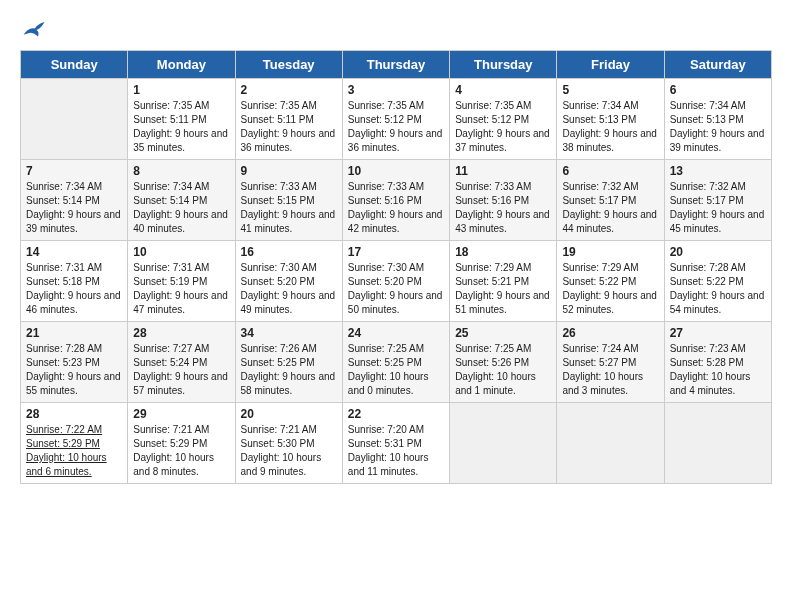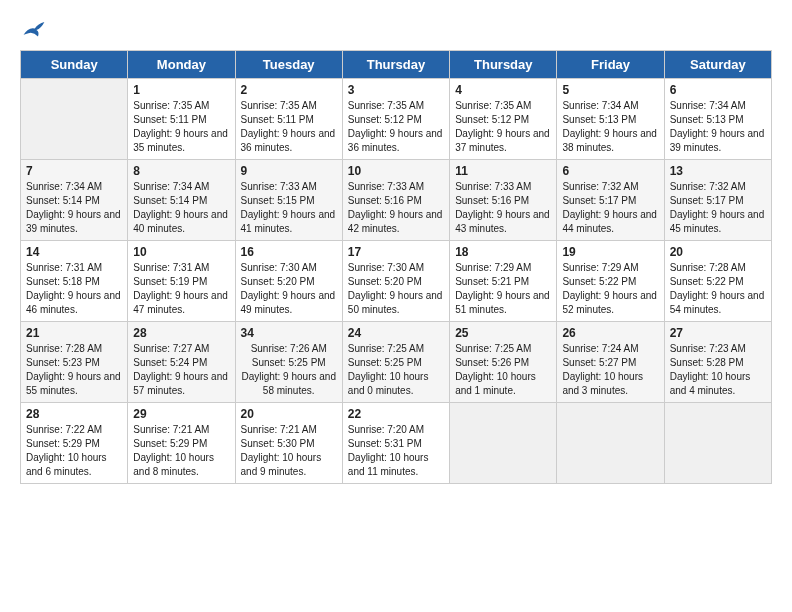--- a/index.html
+++ b/index.html
@@ -257,21 +257,21 @@
 Daylight: 9 hours and 55 minutes.</div>
         </td>
         <td>
           <span class="day-number">28</span>
           <div class="day-info" style="white-space: pre-line;">Sunrise: 7:27 AM
 Sunset: 5:24 PM
 Daylight: 9 hours and 57 minutes.</div>
         </td>
         <td>
           <span class="day-number">34</span>
-          <div class="day-info" style="white-space: pre-line; text-align: center;">Sunrise: 7:26 AM
+          <div class="day-info" style="white-space: pre-line;">Sunrise: 7:26 AM
 Sunset: 5:25 PM
 Daylight: 9 hours and 58 minutes.</div>
         </td>
         <td>
           <span class="day-number">24</span>
           <div class="day-info" style="white-space: pre-line;">Sunrise: 7:25 AM
 Sunset: 5:25 PM
 Daylight: 10 hours and 0 minutes.</div>
         </td>
         <td>
@@ -289,21 +289,21 @@
         <td>
           <span class="day-number">27</span>
           <div class="day-info" style="white-space: pre-line;">Sunrise: 7:23 AM
 Sunset: 5:28 PM
 Daylight: 10 hours and 4 minutes.</div>
         </td>
       </tr>
       <tr>
         <td>
           <span class="day-number">28</span>
-          <div class="day-info" style="white-space: pre-line;">Sunrise: 7:22 AM
+          <div class="day-info" style="white-space: pre-line; text-decoration: underline;">Sunrise: 7:22 AM
 Sunset: 5:29 PM
 Daylight: 10 hours and 6 minutes.</div>
         </td>
         <td>
           <span class="day-number">29</span>
           <div class="day-info" style="white-space: pre-line;">Sunrise: 7:21 AM
 Sunset: 5:29 PM
 Daylight: 10 hours and 8 minutes.</div>
         </td>
         <td>

